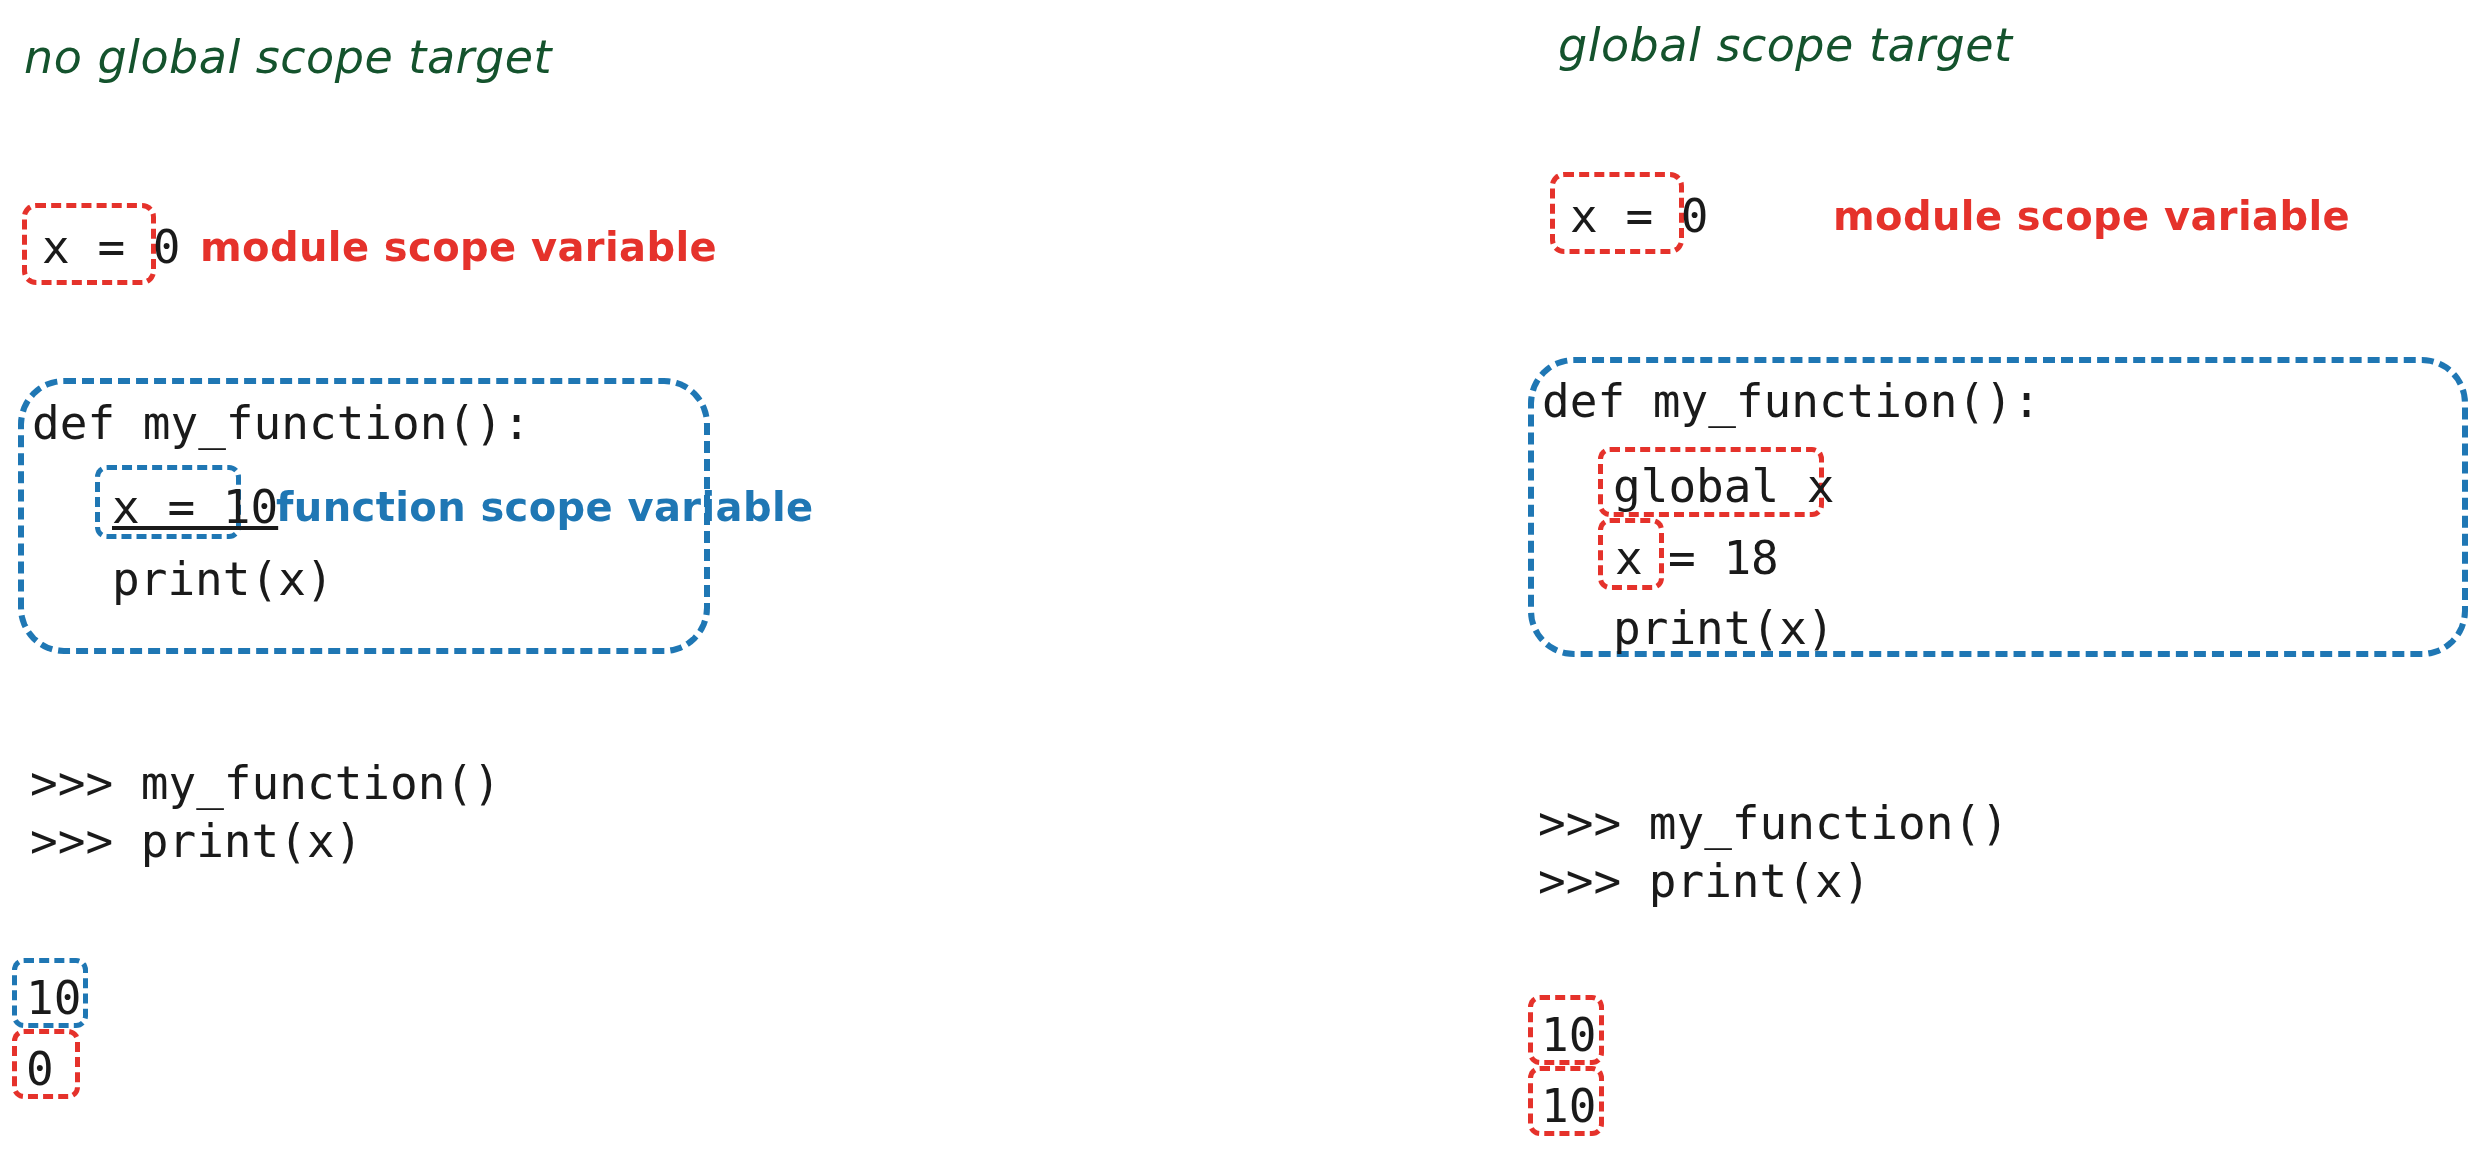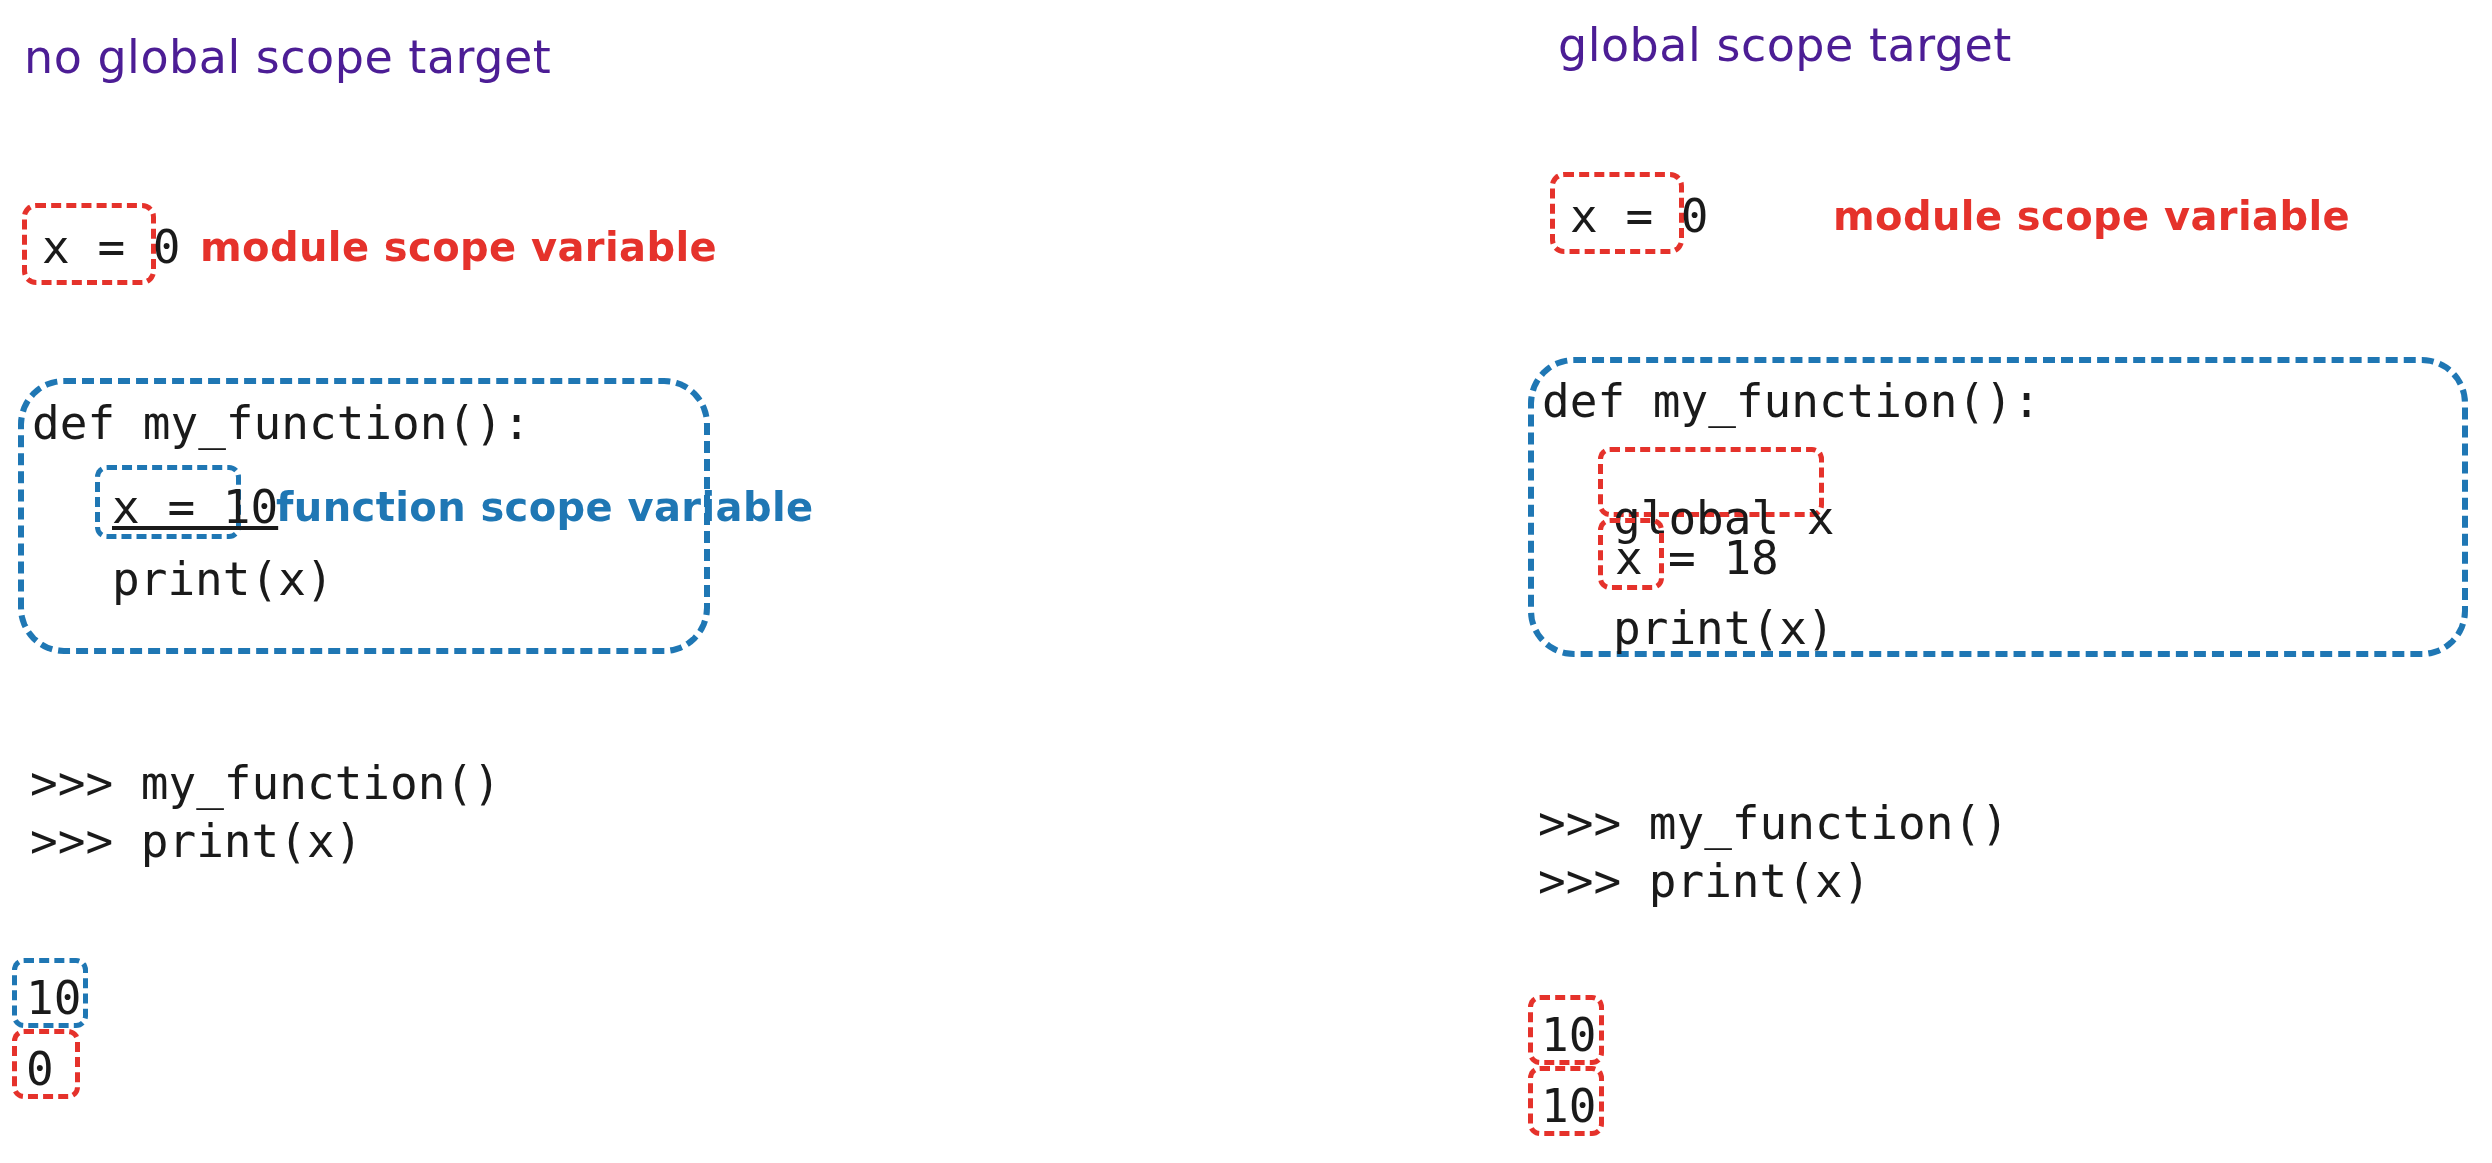--- a/index.html
+++ b/index.html
@@ -12,26 +12,27 @@
     width: 2492px;
     height: 1163px;
     background: #ffffff;
     overflow: hidden;
     font-family: "DejaVu Sans", sans-serif;
   }
 
   
   .panel-title {
     position: absolute;
-    color: #4c1d95;
+    color: #14532d;
     font-family: "DejaVu Sans", sans-serif;
     font-size: 46px;
     font-weight: 400;
     letter-spacing: 0.5px;
     white-space: nowrap;
+    font-style: italic;
   }
   .code {
     position: absolute;
     font-family: "DejaVu Sans Mono", monospace;
     font-size: 46px;
     color: #1a1a1a;
     white-space: pre;
     line-height: 1.0;
   }
   .annot {
@@ -106,21 +107,21 @@
 
     <div class="box box-red" style="left:1550px; top:172px; width:134px; height:82px;"></div>
     <div class="code" style="left:1570px; top:193px;">x = 0</div>
     <div class="annot annot-red" style="left:1833px; top:193px;">module scope variable</div>
 
     <div class="box box-blue-outer" style="left:1528px; top:357px; width:940px; height:300px;"></div>
 
     <div class="code" style="left:1542px; top:378px;">def my_function():</div>
 
     <div class="box box-red box-tight" style="left:1598px; top:447px; width:226px; height:70px;"></div>
-    <div class="code" style="left:1613px; top:463px;margin-top:32px;">global x</div>
+    <div class="code" style="left:1613px; top:463px;">global x</div>
 
     <div class="box box-red box-tight" style="left:1598px; top:518px; width:66px; height:72px;"></div>
     <div class="code" style="left:1615px; top:535px;">x</div>
     <div class="code" style="left:1668px; top:535px;">= 18</div>
 
     <div class="code" style="left:1613px; top:605px;">print(x)</div>
 
     <div class="code" style="left:1538px; top:800px;">&gt;&gt;&gt; my_function()</div>
     <div class="code" style="left:1538px; top:858px;">&gt;&gt;&gt; print(x)</div>
 

